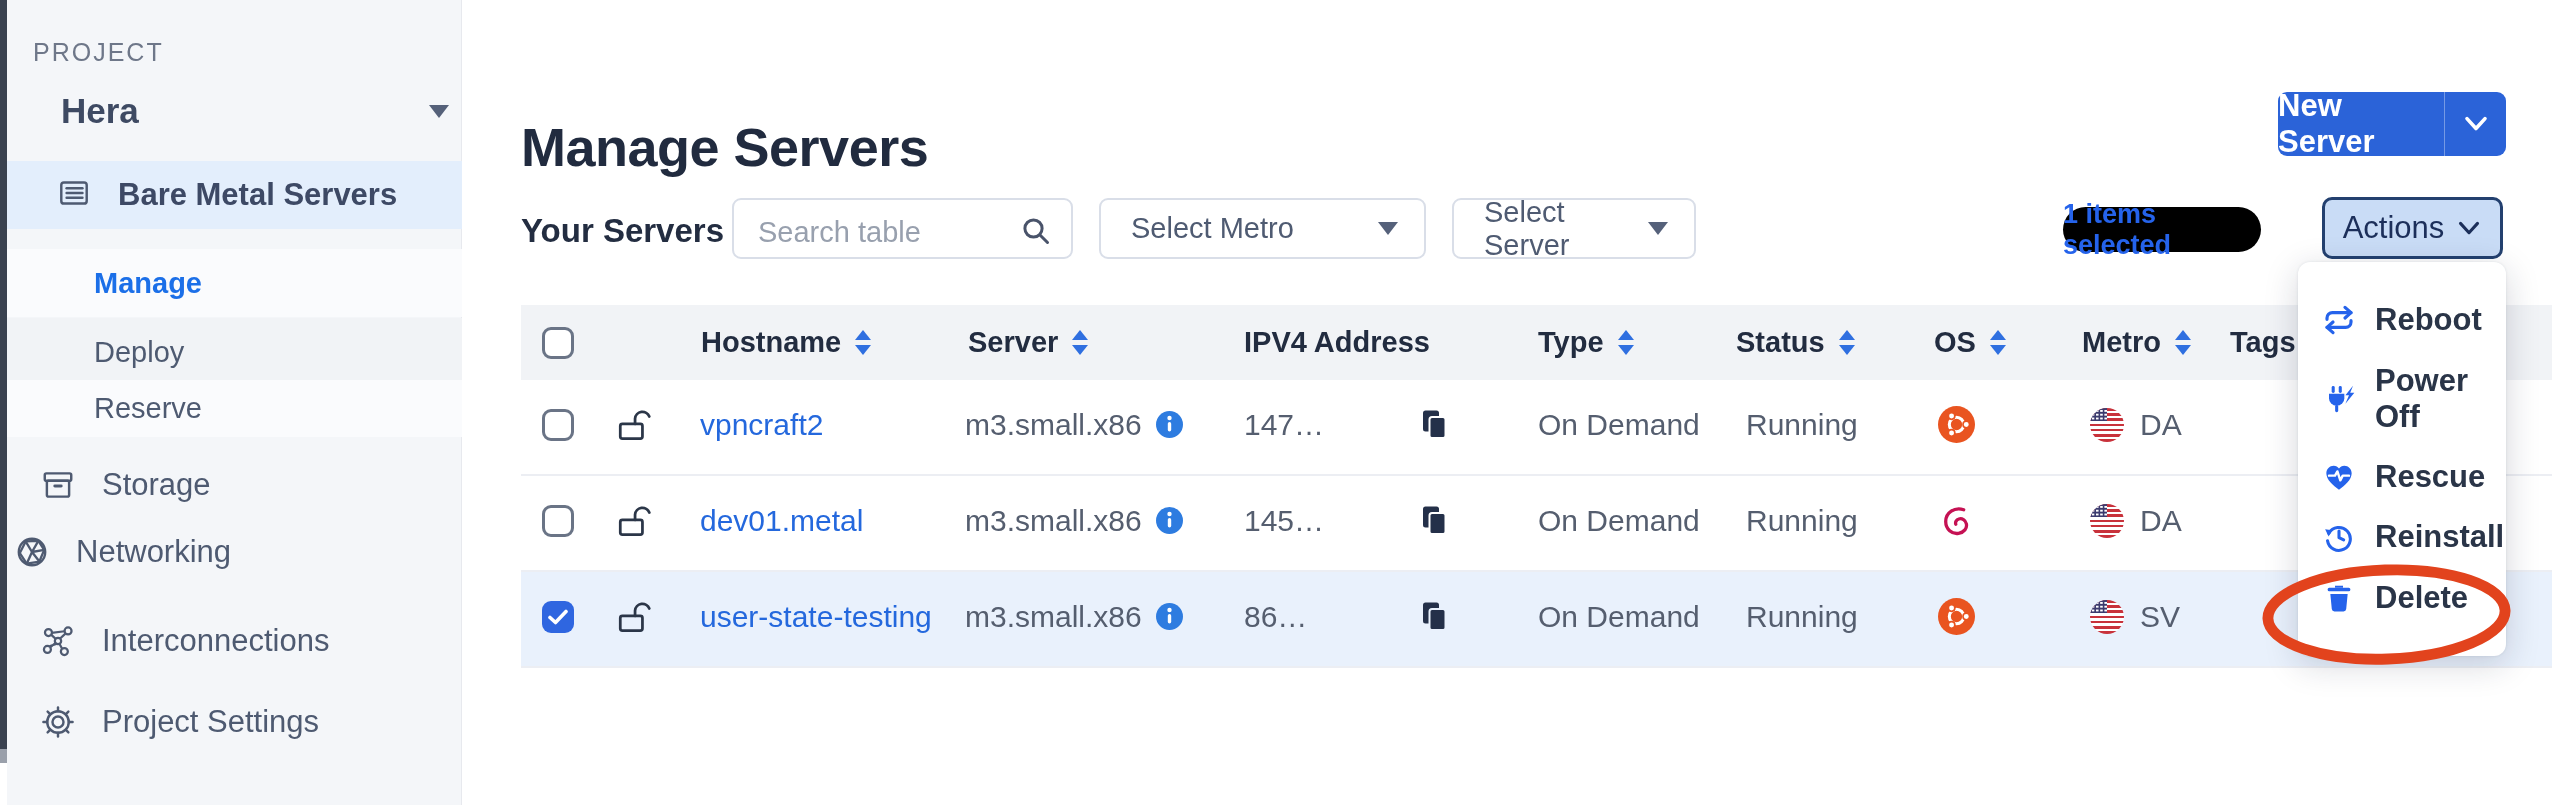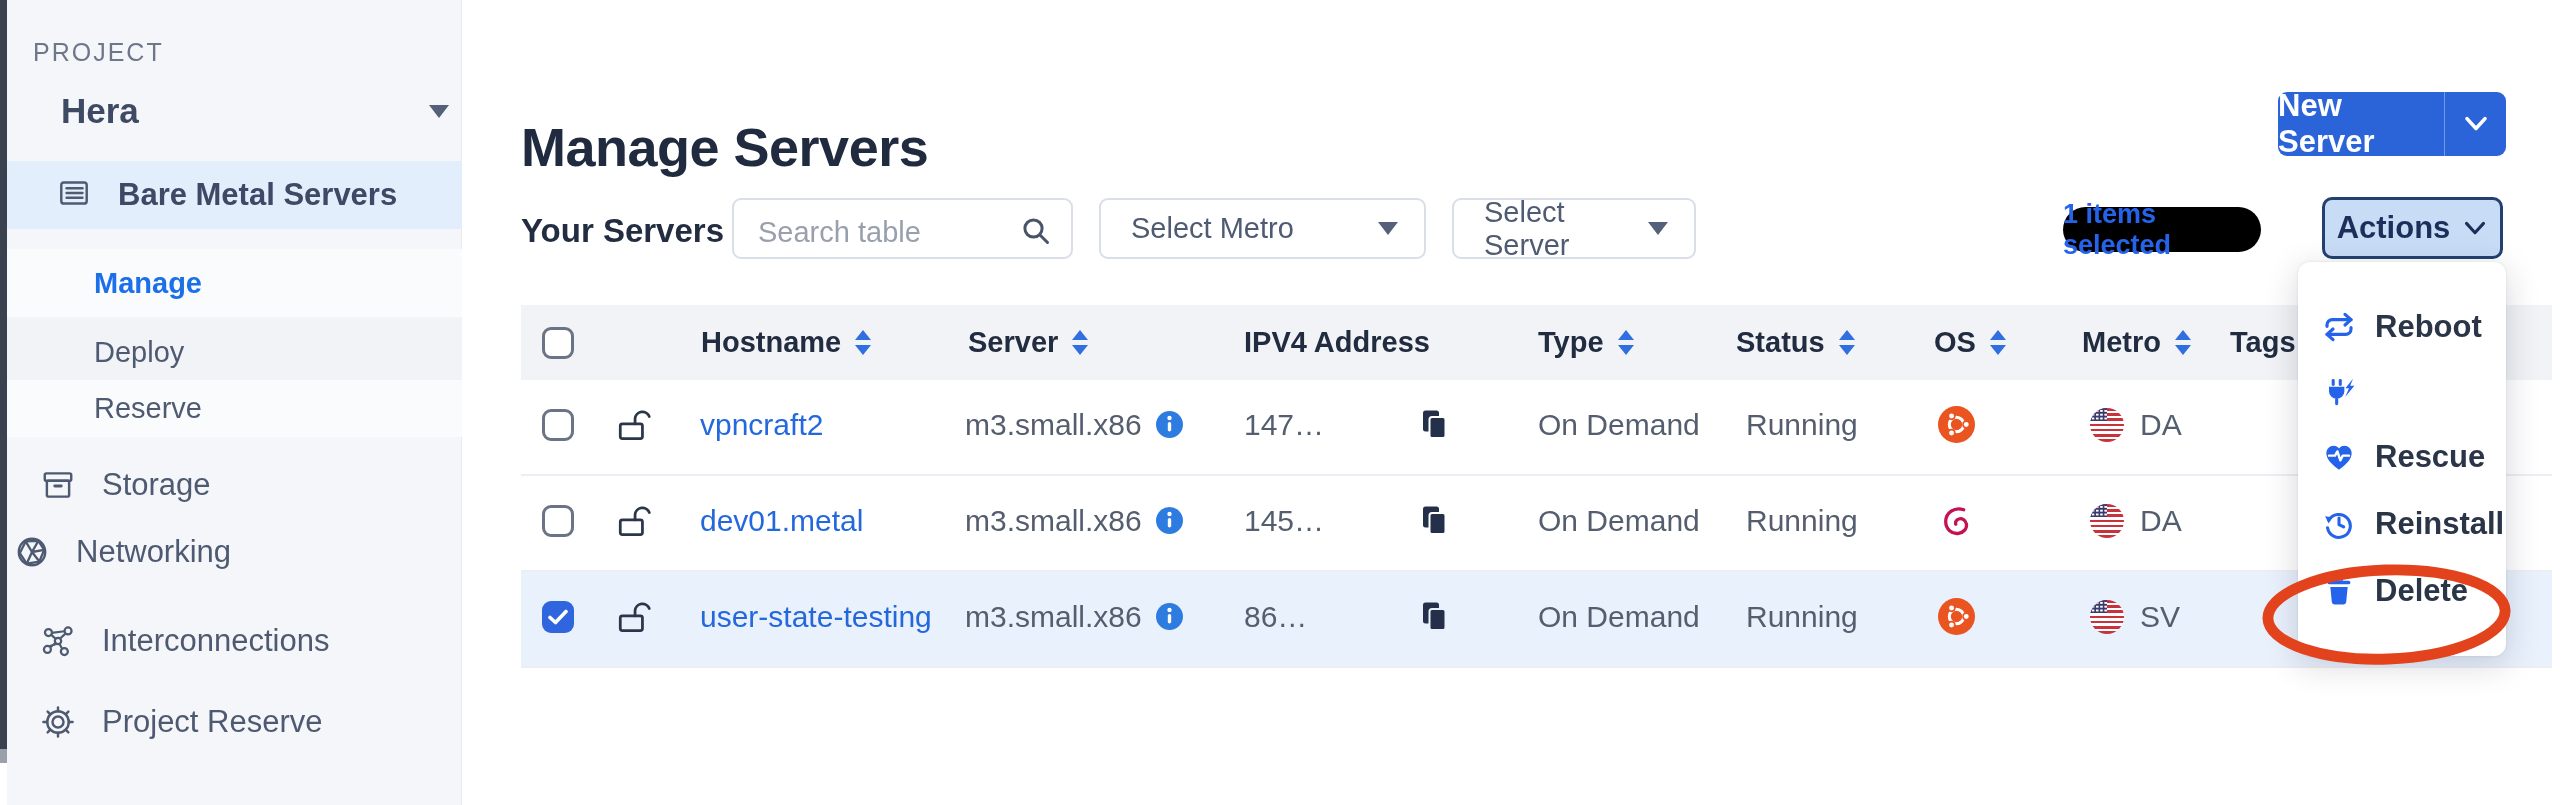--- a/index.html
+++ b/index.html
@@ -35,21 +35,21 @@
   
   .your-servers{position:absolute;left:521px;top:212px;font-size:33px;font-weight:700;color:#232d41;}
   .search-box{position:absolute;left:732px;top:198px;width:341px;height:61px;background:#fff;border:2px solid #d9dee8;border-radius:9px;display:flex;align-items:center;padding:8px 20px 0 22px;}
   .search-box input{flex:1;border:none;outline:none;font-size:29px;color:#3c4555;background:transparent;min-width:0;font-family:inherit;}
   .search-box input::placeholder{color:#98a0ae;}
   .select-box{position:absolute;top:198px;height:61px;background:#fff;border:2px solid #d9dee8;border-radius:9px;display:flex;align-items:center;justify-content:space-between;padding:0 26px 0 30px;cursor:pointer;}
   .select-box .sel-lbl{font-size:29px;color:#4f5b72;}
   .sel-metro{left:1099px;width:327px;}
   .sel-server{left:1452px;width:244px;}
   .pill{position:absolute;left:2063px;top:207px;width:198px;height:45px;background:#000000;border-radius:23px;display:flex;align-items:center;justify-content:center;font-size:27px;font-weight:700;color:#2563eb;}
-  .btn-actions{position:absolute;left:2322px;top:197px;width:181px;height:62px;background:#c9dcf6;border:3px solid #23406f;border-radius:10px;display:flex;align-items:center;justify-content:center;gap:12px;color:#1c2f5a;font-size:31px;font-weight:700;cursor:pointer;z-index:4;}
+  .btn-actions{position:absolute;left:2322px;top:197px;width:181px;height:62px;background:#c9dcf6;border:3px solid #23406f;border-radius:10px;display:flex;align-items:center;justify-content:center;gap:12px;color:#1c2f5a;font-size:31px;font-weight:400;cursor:pointer;z-index:4;}
 
   
   .thead{position:absolute;left:521px;top:305px;width:2031px;height:75px;background:#f1f3f6;}
   .hcell{position:absolute;top:0;height:75px;display:flex;align-items:center;font-size:29px;font-weight:700;color:#222c40;}
   .sort{display:inline-flex;flex-direction:column;gap:5px;margin-left:14px;cursor:pointer;}
   .sort i{display:block;width:0;height:0;border-left:8px solid transparent;border-right:8px solid transparent;}
   .sort .up{border-bottom:10px solid #2f6fe0;}
   .sort .dn{border-top:10px solid #2f6fe0;}
   .trow{position:absolute;left:521px;width:2031px;height:96px;background:#fff;border-bottom:2px solid #eceef3;}
   .trow.selected{background:#e9f1fc;}
@@ -159,21 +159,21 @@
           <line x1="17" y1="3.2" x2="17" y2="6.8"></line>
             <line x1="17" y1="27.2" x2="17" y2="30.8"></line>
           <line x1="3.2" y1="17" x2="6.8" y2="17"></line>
             <line x1="27.2" y1="17" x2="30.8" y2="17"></line>
           <line x1="7.2" y1="7.2" x2="9.8" y2="9.8"></line>
             <line x1="24.2" y1="24.2" x2="26.8" y2="26.8"></line>
           <line x1="7.2" y1="26.8" x2="9.8" y2="24.2"></line>
             <line x1="24.2" y1="9.8" x2="26.8" y2="7.2"></line>
         </svg>
       </span>
-      <span>Project Reserve</span>
+      <span>Project Settings</span>
     </div>
   </aside>
 
   <h1 class="page-title">Manage Servers</h1>
 
   <div class="btn-new">
     <span class="txt">New Server</span>
     <span class="chv">
       <svg width="28" height="18" viewBox="0 0 30 20" fill="none" stroke="currentColor" stroke-width="4" stroke-linecap="round" stroke-linejoin="round">
           <polyline points="5,4 15,15 25,4"></polyline>
@@ -422,20 +422,21 @@
     <div class="mitem">
       <span class="mic">
         <svg width="32" height="32" viewBox="0 0 24 24" fill="currentColor">
             <path d="M4.5 8h11.5v3.4a5.75 5.75 0 0 1-11.5 0z"></path>
             <rect x="6.5" y="2.3" width="2.3" height="5.2" rx="1.1"></rect>
             <rect x="11.8" y="2.3" width="2.3" height="5.2" rx="1.1"></rect>
             <rect x="9.1" y="16.5" width="2.3" height="5.5" rx="1.1"></rect>
             <polygon points="22.5,2 16.8,9.2 19.5,9.2 16.8,15.5 23.5,7.3 20.4,7.3"></polygon>
           </svg>
       </span>
+      <span>Power Off</span>
     </div>
     <div class="mitem">
       <span class="mic">
         <svg width="32" height="32" viewBox="0 0 24 24">
             <path d="M12 21.5C7.5 18.3 2.5 14 2.5 9.2 2.5 5.9 5 3.5 8 3.5c1.7 0 3.2.9 4 2.2.8-1.3 2.3-2.2 4-2.2 3 0 5.5 2.4 5.5 5.7 0 4.8-5 9.1-9.5 12.3z" fill="currentColor"></path>
             <polyline points="4.5 11 9 11 10.8 7.8 13 14.5 14.8 11 19.5 11" fill="none" stroke="#fff" stroke-width="1.8" stroke-linecap="round" stroke-linejoin="round"></polyline>
           </svg>
       </span>
       <span>Rescue</span>
     </div>

